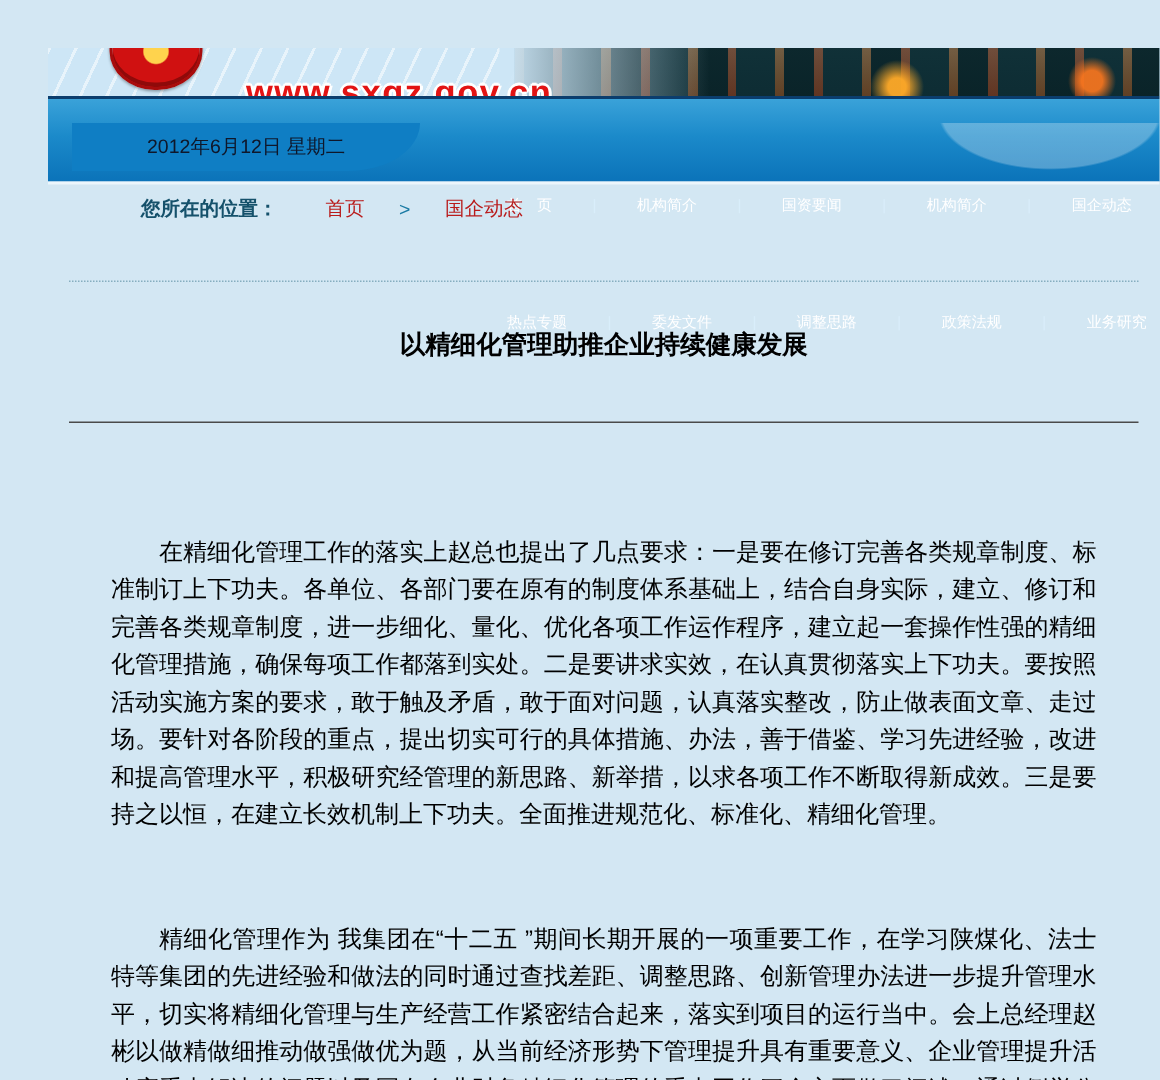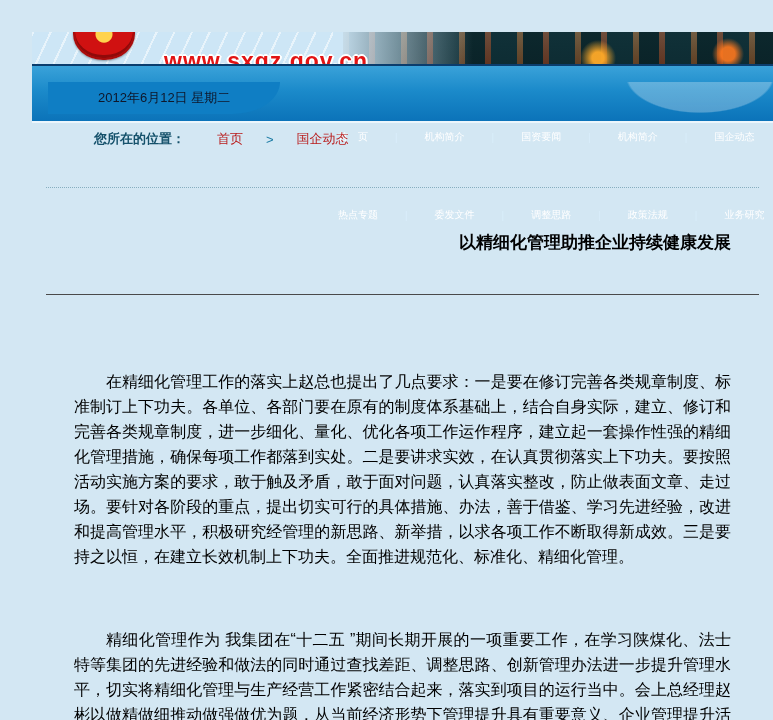--- a/index.html
+++ b/index.html
@@ -84,22 +84,22 @@
   .crumb-link { color:#b91c1c; cursor:pointer; text-decoration:none; }
   .crumb-sep { color:#1b7ba4; padding:0 7px; }
   .dotted-divider {
     margin:0 14px; height:0;
     border-bottom:1px dotted #86aebf;
   }
 
   
   .article { padding:0 26px; }
   .article-title {
-    margin-top:27px;
-    text-align:right;
+    margin-top:14px;
+    text-align:center;
     font-size:17px; font-weight:bold; color:#000;
   }
   .title-rule {
     margin:24px -12px 0 -12px;
     border:none; border-top:1px solid #4a4a4a;
   }
   .source-line {
     margin-top:7px; text-align:center;
     font-size:13px; color:#c2672f;
   }

